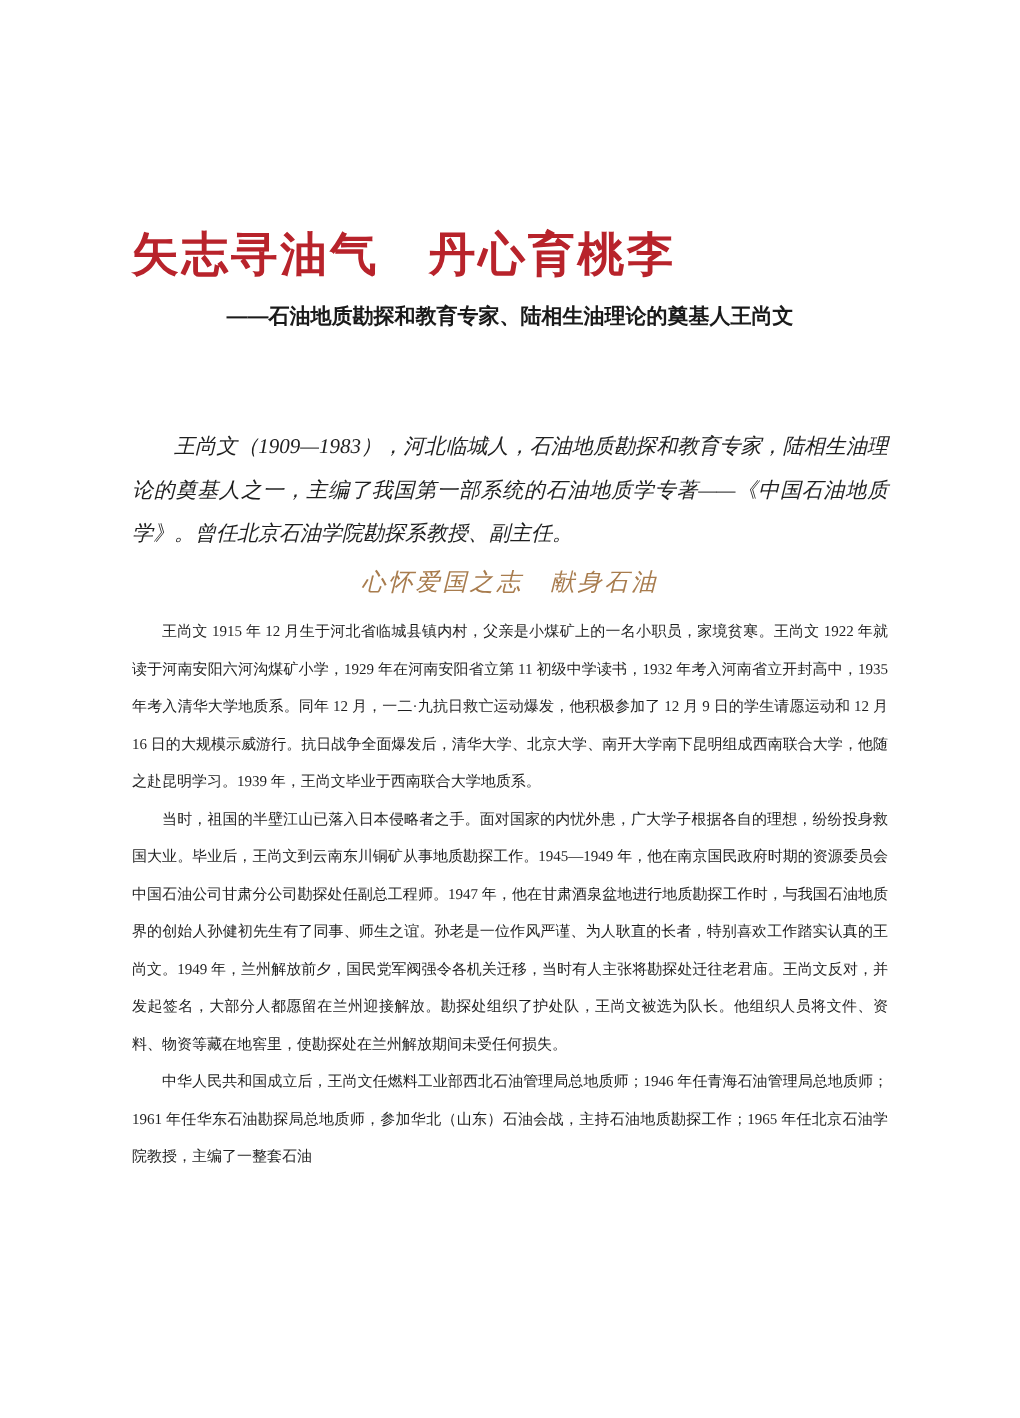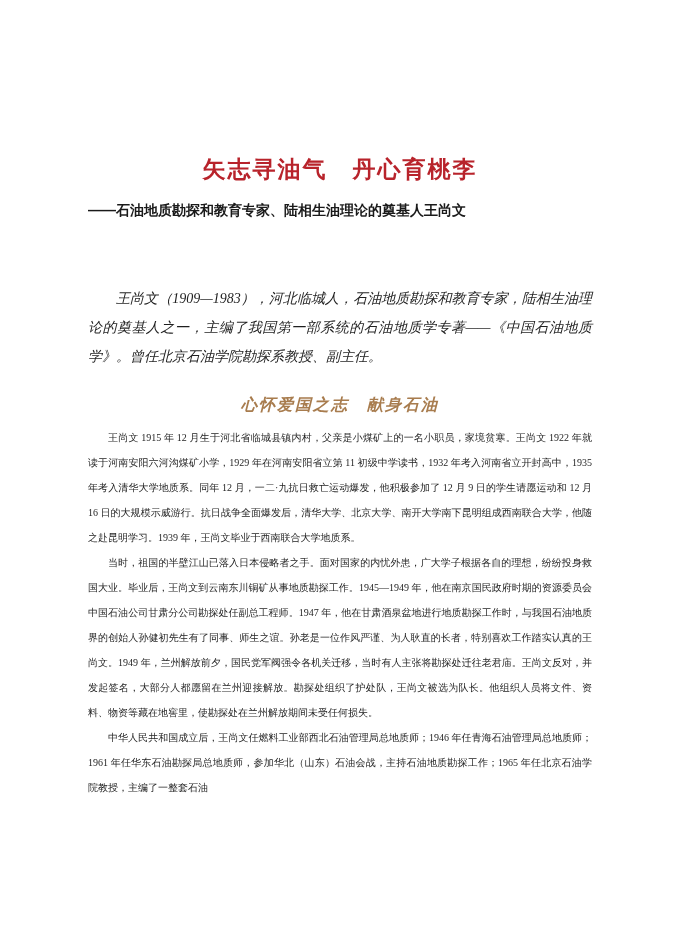--- a/index.html
+++ b/index.html
@@ -18,52 +18,51 @@
     overflow: hidden;
     font-family: "Liberation Serif", "DejaVu Serif", serif;
   }
   .page {
     width: 680px;
     height: 945px;
     background: var(--page-bg);
     padding: 154px 88px 0 88px;
   }
   .title {
-    text-align: center;
-    font-size: 23px;
+    font-size: 31px;
     line-height: 32px;
     font-weight: bold;
     letter-spacing: 2px;
     color: var(--title-red);
     font-family: "Liberation Serif", "DejaVu Serif", serif;
   }
   .subtitle {
     margin-top: 14px;
-    text-align: left;
+    text-align: center;
     font-size: 14px;
     line-height: 20px;
     font-weight: bold;
     color: #1a1a1a;
     font-family: "Liberation Sans", "DejaVu Sans", sans-serif;
   }
   .intro {
     margin-top: 64px;
     font-size: 14px;
     line-height: 29px;
     text-align: justify;
     text-indent: 2em;
     color: var(--body-text);
     font-style: italic; 
   }
   .section-heading {
-    margin-top: 22px;
+    margin-top: 6px;
     text-align: center;
     font-size: 16px;
     line-height: 24px;
-    font-weight: bold;
+    font-weight: normal;
     letter-spacing: 2px;
     color: var(--heading-brown);
     font-style: italic; 
   }
   .body-block {
     margin-top: 8px;
   }
   .body-para {
     font-size: 10px;
     line-height: 25px;

